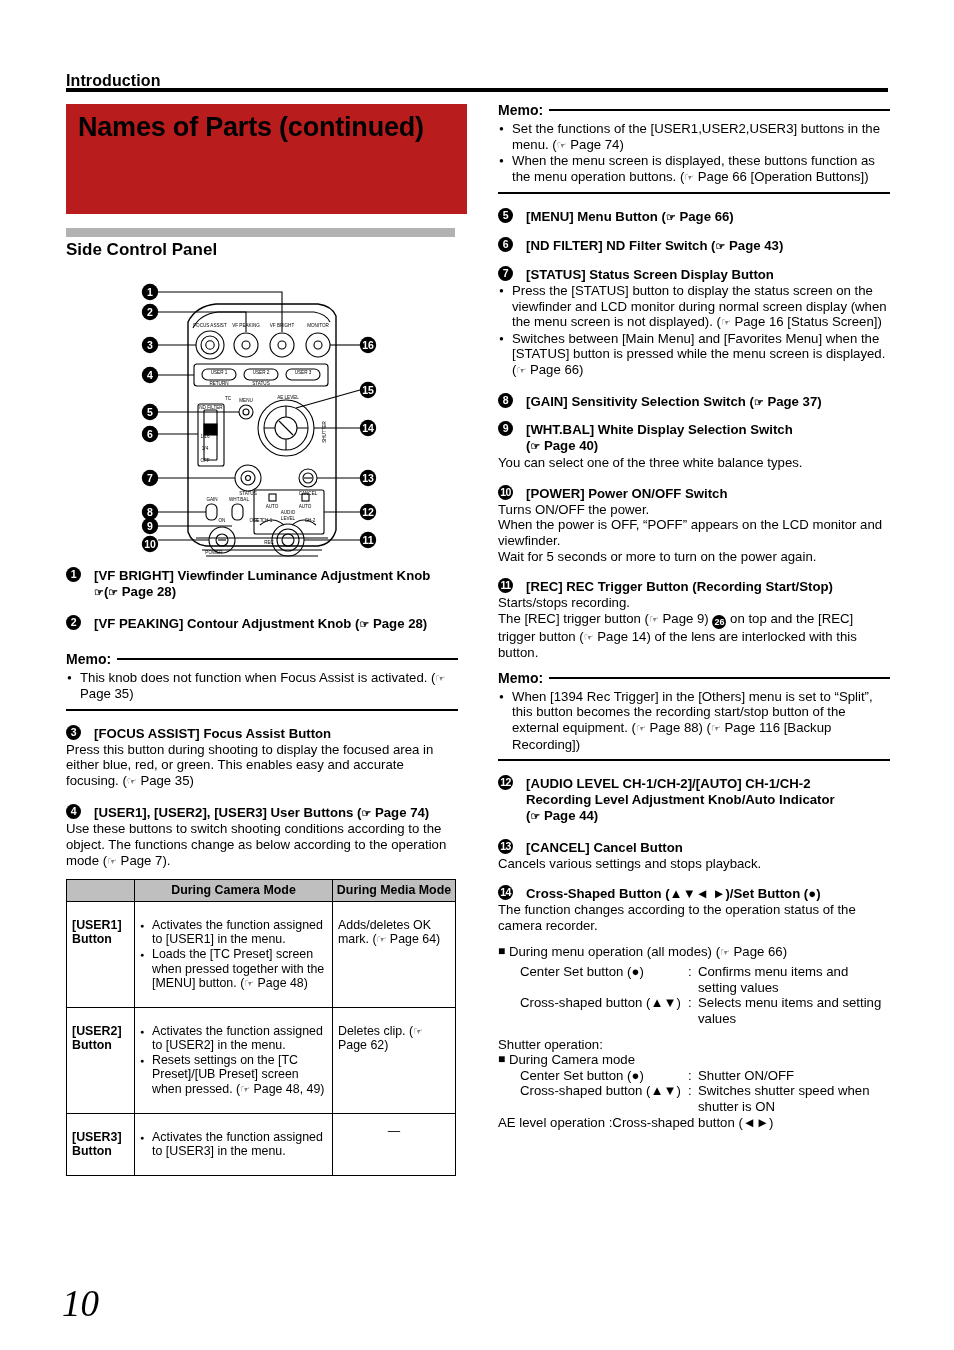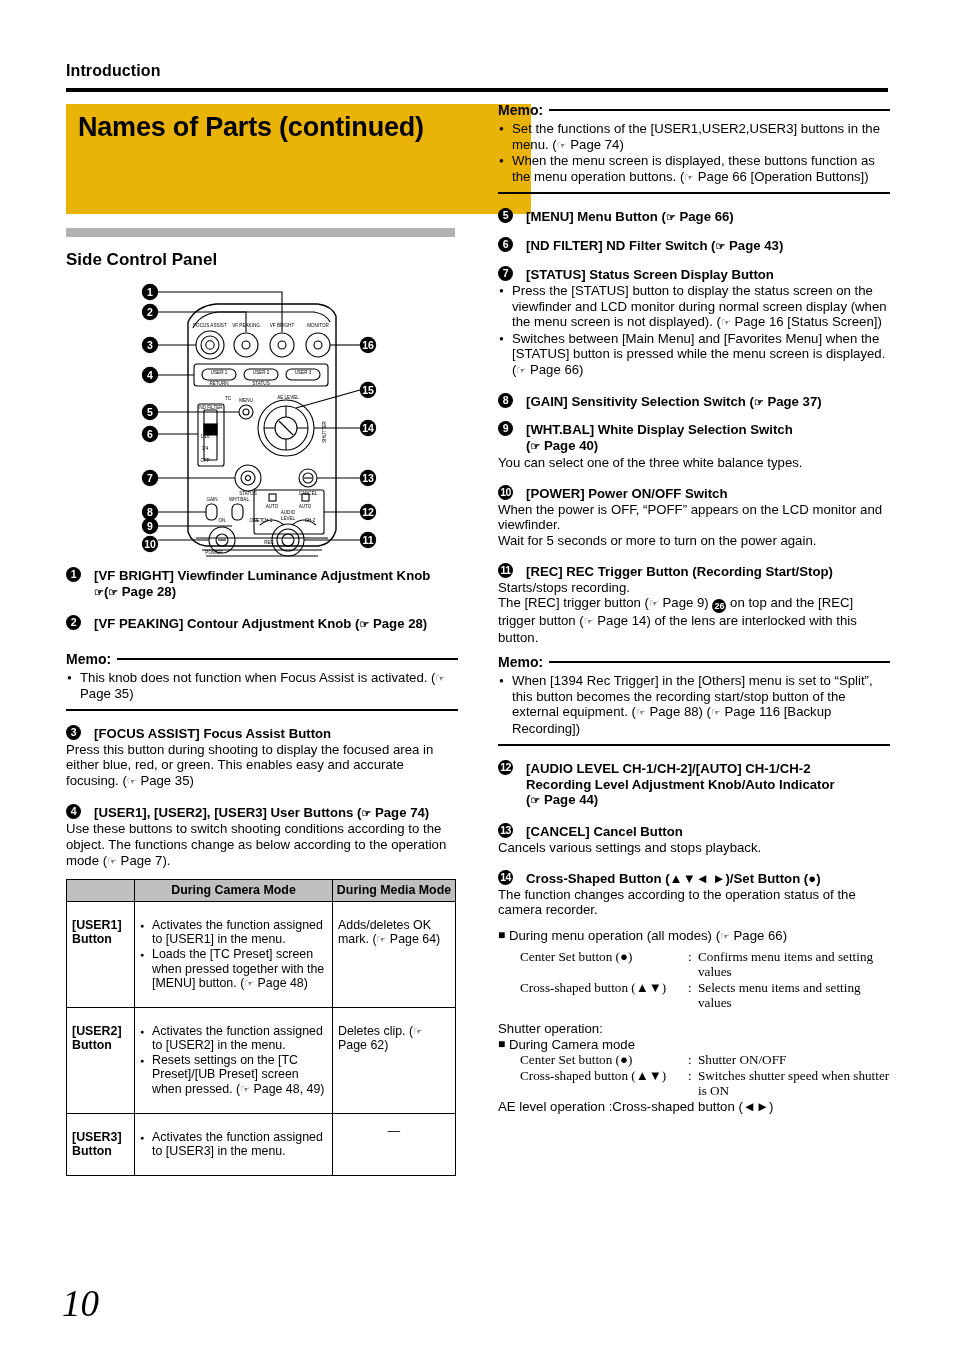--- a/index.html
+++ b/index.html
@@ -6,41 +6,41 @@
   html, body {
     width: 954px; height: 1350px;
     background: #ffffff;
     font-family: "Liberation Sans", sans-serif;
     color: #000;
   }
   .page { position: relative; width: 954px; height: 1350px; overflow: hidden; }
 
   
   .running-head {
-    position: absolute; left: 66px; top: 62px;
+    position: absolute; left: 66px; top: 72px;
     font-size: 16px; font-weight: bold; letter-spacing: .1px;
   }
   .head-rule {
     position: absolute; left: 66px; top: 88px;
     width: 822px; height: 4px; background: #000;
   }
   .title-block {
     position: absolute; left: 66px; top: 104px;
-    width: 465px; height: 110px; background: #eab308;
+    width: 401px; height: 110px; background: #b91c1c;
   }
   .title-block .t {
     position: absolute; left: 12px; top: 8px;
     font-size: 27px; font-weight: bold; letter-spacing: -.2px; white-space: nowrap;
   }
   .section-bar {
     position: absolute; left: 66px; top: 228px;
     width: 389px; height: 9px; background: #b2b2b2;
   }
   .section-title {
-    position: absolute; left: 66px; top: 250px;
+    position: absolute; left: 66px; top: 240px;
     font-size: 17px; font-weight: bold; text-align: right;
   }
 
   
   .col { position: absolute; width: 392px; }
   .col-left  { left: 66px;  top: 272px; }
   .col-right { left: 498px; top: 100px; }
 
   
   .body-t { font-size: 13.2px; line-height: 15.6px; }
@@ -95,21 +95,21 @@
     content: "\25CF"; position: absolute; left: 0; top: 0; font-size: 7px; line-height: 15px;
   }
   .dash-cell { text-align: center; padding-top: 10px !important; }
 
   
   .sq { font-size: 12px; vertical-align: 1px; }
   .defrow { display: flex; font-size: 13.2px; line-height: 15.6px; }
   .defrow .k { width: 168px; flex: none; }
   .defrow .c { width: 10px; flex: none; }
   .defrow .v { flex: 1; }
-  .indent { padding-left: 22px; font-family: Liberation Serif, serif; }
+  .indent { padding-left: 22px; }
 
   
   .diagram { position: absolute; left: 136px; top: 282px; width: 246px; height: 284px; }
   .diagram svg { display: block; }
   .cnum { font: bold 10.5px "Liberation Sans", sans-serif; fill: #fff; }
 
   
   .folio {
     position: absolute; left: 62px; top: 1282px;
     font-family: "Liberation Serif", serif; font-style: italic;
@@ -415,20 +415,21 @@
       <span class="lbl">[WHT.BAL] White Display Selection Switch</span>
       <div class="lbl">(<span class="hand">☞</span> Page 40)</div>
     </div>
     <div class="body-t">You can select one of the three white balance types.</div>
     <div class="gap13"></div>
 
     <div class="item">
       <span class="num">10</span>
       <span class="lbl">[POWER] Power ON/OFF Switch</span>
     </div>
+    <div class="body-t">Turns ON/OFF the power.</div>
     <div class="body-t">When the power is OFF, “POFF” appears on the LCD monitor and viewfinder.</div>
     <div class="body-t">Wait for 5 seconds or more to turn on the power again.</div>
     <div class="gap13"></div>
 
     <div class="item">
       <span class="num">11</span>
       <span class="lbl">[REC] REC Trigger Button (Recording Start/Stop)</span>
     </div>
     <div class="body-t">Starts/stops recording.</div>
     <div class="body-t"><span>The [REC] trigger button (<span class="hand">☞</span> Page 9) </span><span style="display:inline-block;width:14px;height:14px;border-radius:50%;background:#000;color:#fff;font-size:9px;font-weight:bold;line-height:14px;text-align:center;vertical-align:-2px;">26</span><span> on top and the [REC] trigger button (<span class="hand">☞</span> Page 14) of the lens are interlocked with this button.</span></div>

